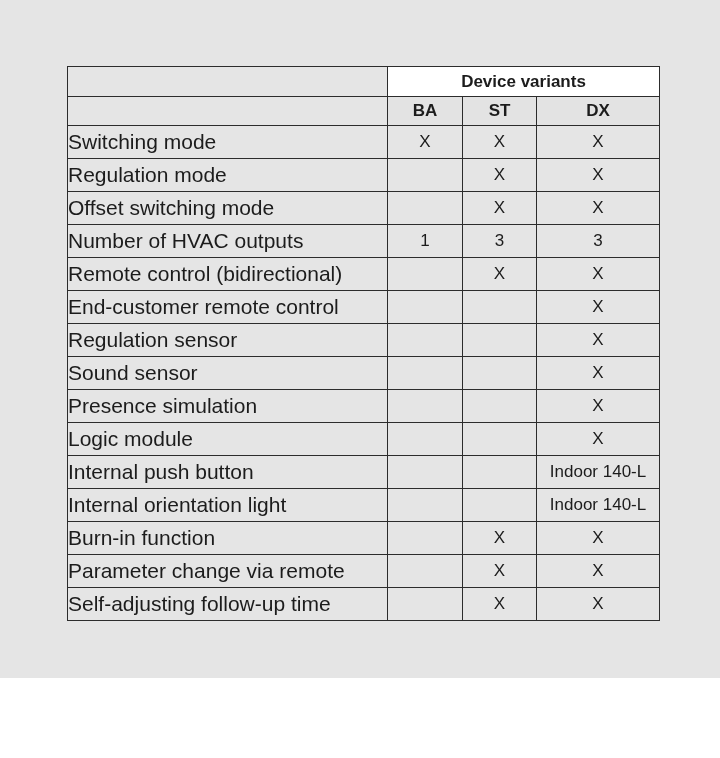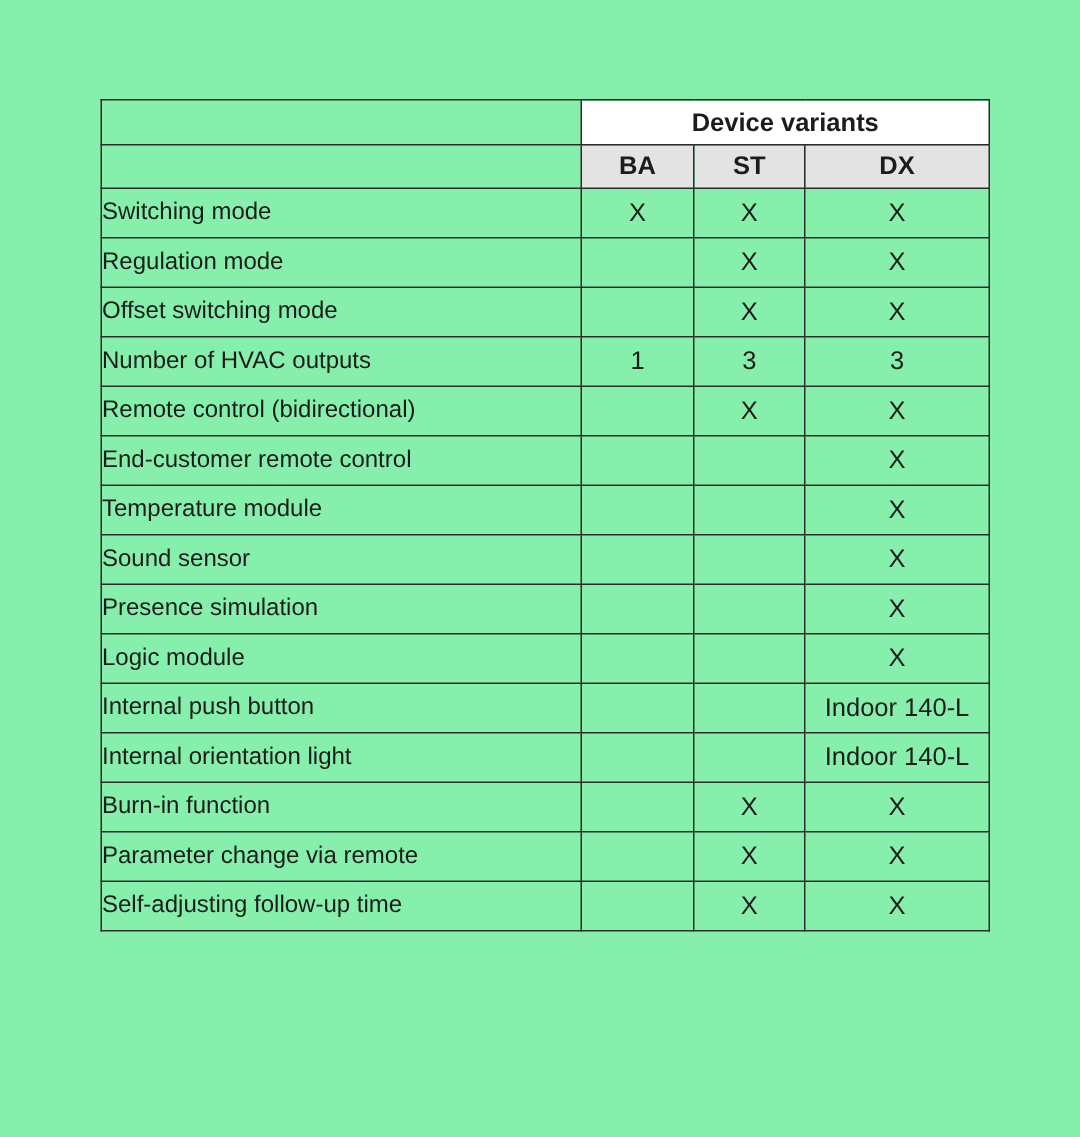--- a/index.html
+++ b/index.html
@@ -7,22 +7,22 @@
     padding: 0;
     background: #ffffff;
     width: 720px;
     height: 758px;
     overflow: hidden;
     font-family: "Liberation Sans", sans-serif;
   }
   .page {
     position: relative;
     width: 720px;
-    height: 758px;
-    background: #86efac;
+    height: 678px;
+    background: #e5e5e5;
   }
   table.spec-table {
     position: absolute;
     left: 67px;
     top: 66px;
     border-collapse: collapse;
     table-layout: fixed;
     color: #1c1c1c;
   }
   col.c-feature { width: 320px; }
@@ -51,21 +51,21 @@
     background: #ffffff;
   }
   th.col-header {
     height: 28px;
     font-size: 17px;
     font-weight: bold;
     background: #e3e3e3;
   }
   tbody tr { height: 33px; }
   td.feature-cell {
-    font-size: 16px;
+    font-size: 21px;
     text-align: left;
     padding-left: 11px;
   }
   td.value-cell {
     font-size: 17px;
     text-align: center;
   }
 </style>
 </head>
 <body>
@@ -121,21 +121,21 @@
           <td class="value-cell">X</td>
           <td class="value-cell">X</td>
         </tr>
         <tr>
           <td class="feature-cell">End-customer remote control</td>
           <td class="value-cell"></td>
           <td class="value-cell"></td>
           <td class="value-cell">X</td>
         </tr>
         <tr>
-          <td class="feature-cell">Temperature module</td>
+          <td class="feature-cell">Regulation sensor</td>
           <td class="value-cell"></td>
           <td class="value-cell"></td>
           <td class="value-cell">X</td>
         </tr>
         <tr>
           <td class="feature-cell">Sound sensor</td>
           <td class="value-cell"></td>
           <td class="value-cell"></td>
           <td class="value-cell">X</td>
         </tr>

